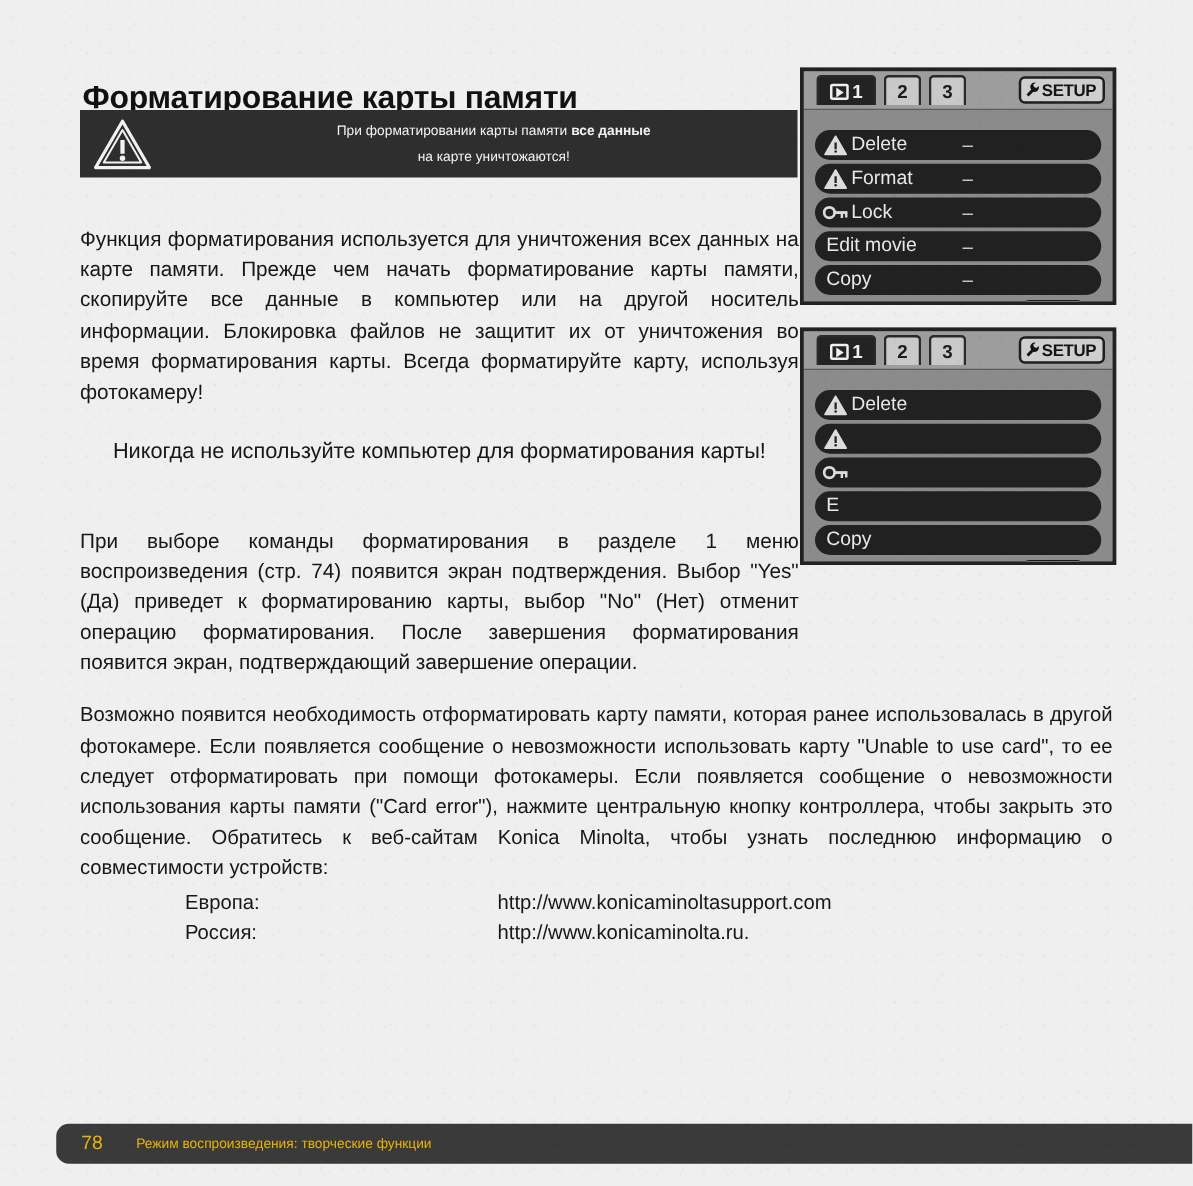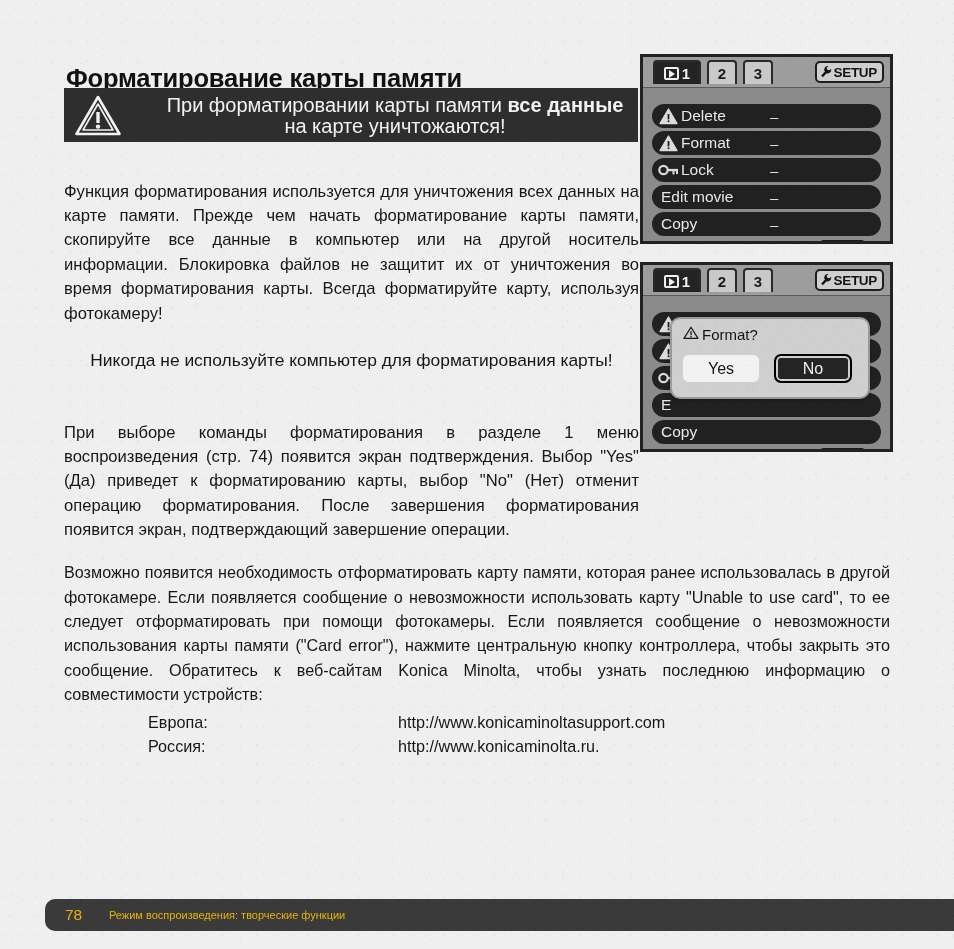--- a/index.html
+++ b/index.html
@@ -35,21 +35,21 @@
 
   .warnbox{
     position:absolute;left:64px;top:88px;width:574px;height:54px;
     background:#2e2e2e;color:#f2f2f2;
   }
   .warnbox .tri{
     position:absolute;left:10px;top:6px;width:48px;height:43px;
   }
   .warnbox .wtext{
     position:absolute;left:98px;top:7px;width:466px;
-    text-align:center;font-size:20px;line-height:20.5px;
+    text-align:center;font-size:11px;line-height:20.5px;
   }
   .warnbox .wtext b{font-weight:bold;}
 
   .col{
     position:absolute;left:64px;width:575px;
     font-size:16.6px;line-height:24.4px;
     text-align:justify;
     color:#171717;
   }
   .p1{top:163px;}
@@ -339,36 +339,20 @@
       </span>
       <span class="lb"></span>
     </div>
     <div class="row noic masked">
       <span class="lb">E</span>
     </div>
     <div class="row noic">
       <span class="lb">Copy</span>
     </div>
 
-    <div class="dialog">
-      <div class="dtitle">
-        <span>
-          <svg width="16" height="14" viewBox="0 0 16 14">
-              <path d="M8 1.2 L15 12.4 L1 12.4 Z" fill="none" stroke="#141414" stroke-width="1.2" stroke-linejoin="round"></path>
-              <rect x="7.4" y="5.2" width="1.3" height="4" fill="#141414"></rect>
-              <circle cx="8" cy="10.8" r=".8" fill="#141414"></circle>
-            </svg>
-        </span>
-        <span>Format?</span>
-      </div>
-      <div class="dbtns">
-        <div class="dbtn light">Yes</div>
-        <div class="dbtn dark">No</div>
-      </div>
-    </div>
 
     <div class="menubtn">
       <span class="mtxt">MENU</span>
       <span class="marr">↶</span>
     </div>
   </div>
 </div>
 
 <div class="footer">
   <span class="pg">78</span>

